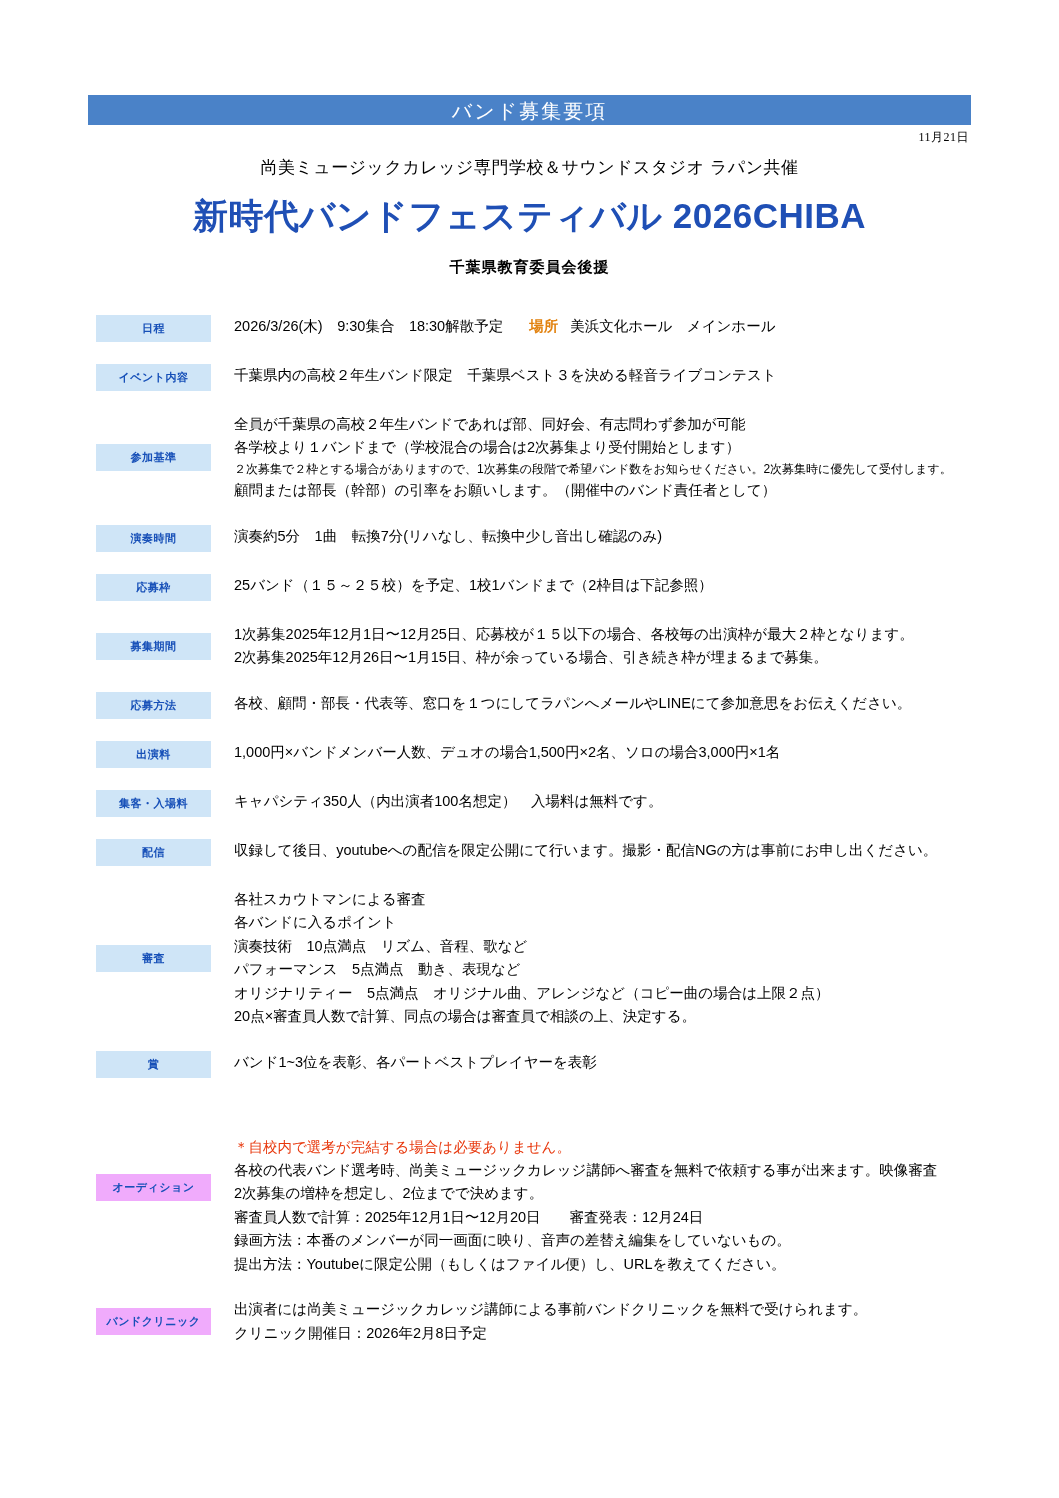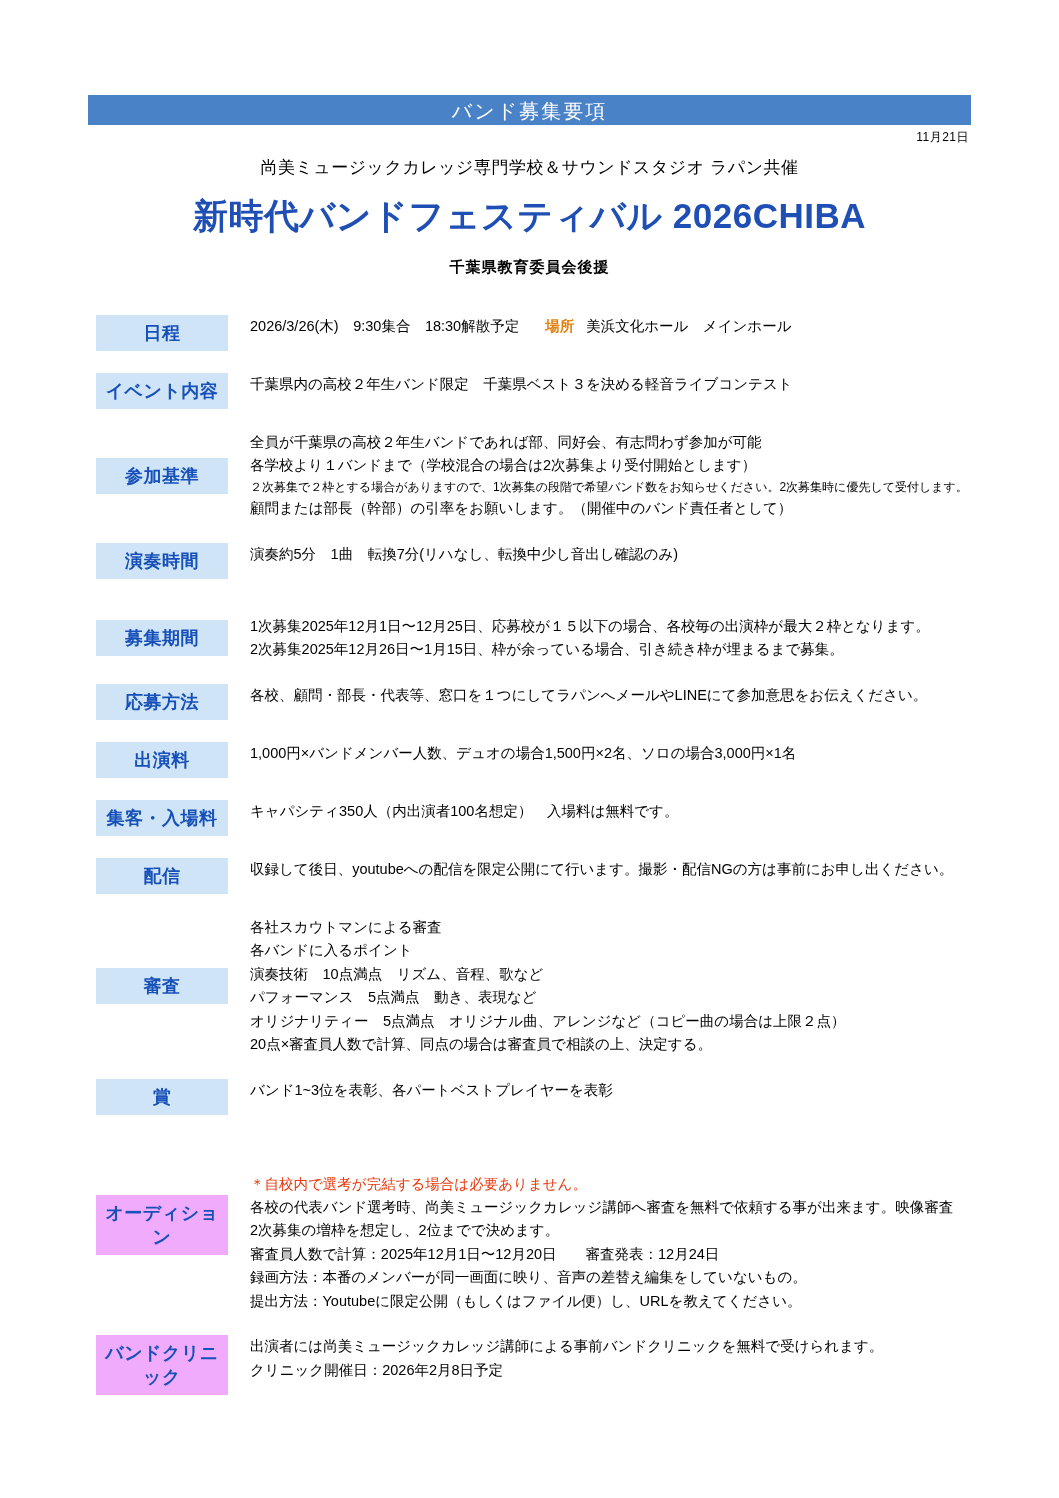--- a/index.html
+++ b/index.html
@@ -33,20 +33,21 @@
     letter-spacing: 2px;
     padding: 5px 0 3px 0;
     line-height: 1.1;
   }
   .date-line {
     text-align: right;
     font-size: 12px;
     margin-top: 4px;
     margin-right: 2px;
     letter-spacing: 0.5px;
+    font-family: Liberation Serif, serif;
   }
   .subtitle {
     text-align: center;
     font-size: 17px;
     margin-top: 10px;
     letter-spacing: 0.5px;
   }
   .main-title {
     text-align: center;
     font-size: 35px;
@@ -75,25 +76,25 @@
   }
   .label-cell {
     width: 132px;
     padding: 4px 8px 4px 8px !important;
     box-sizing: border-box;
   }
   .label-box {
     background: #cfe5f7;
     color: #1750b8;
     font-weight: bold;
-    font-size: 18px;
+    font-size: 11px;
     text-align: center;
     padding: 6px 2px;
     box-sizing: border-box;
-    width: 132px;
+    width: 115px;
     letter-spacing: 0.5px;
   }
   .label-box.cyan {
     background: #f0abfc;
     color: #1750b8;
   }
   .value-cell {
     padding: 4px 0 4px 14px !important;
     font-size: 14.5px;
     line-height: 1.62;
@@ -183,20 +184,28 @@
           <div class="label-box">演奏時間</div>
         </td>
         <td class="value-cell">
           <div>演奏約5分　1曲　転換7分(リハなし、転換中少し音出し確認のみ)</div>
         </td>
       </tr>
       <tr class="row-spacer">
           <td colspan="2"></td>
         </tr>
 
+      <tr>
+        <td class="label-cell mid">
+          <div class="label-box">応募枠</div>
+        </td>
+        <td class="value-cell">
+          <div>25バンド（１５～２５校）を予定、1校1バンドまで（2枠目は下記参照）</div>
+        </td>
+      </tr>
       <tr class="row-spacer">
           <td colspan="2"></td>
         </tr>
 
       <tr>
         <td class="label-cell mid">
           <div class="label-box">募集期間</div>
         </td>
         <td class="value-cell">
           <div>1次募集2025年12月1日〜12月25日、応募校が１５以下の場合、各校毎の出演枠が最大２枠となります。</div>

